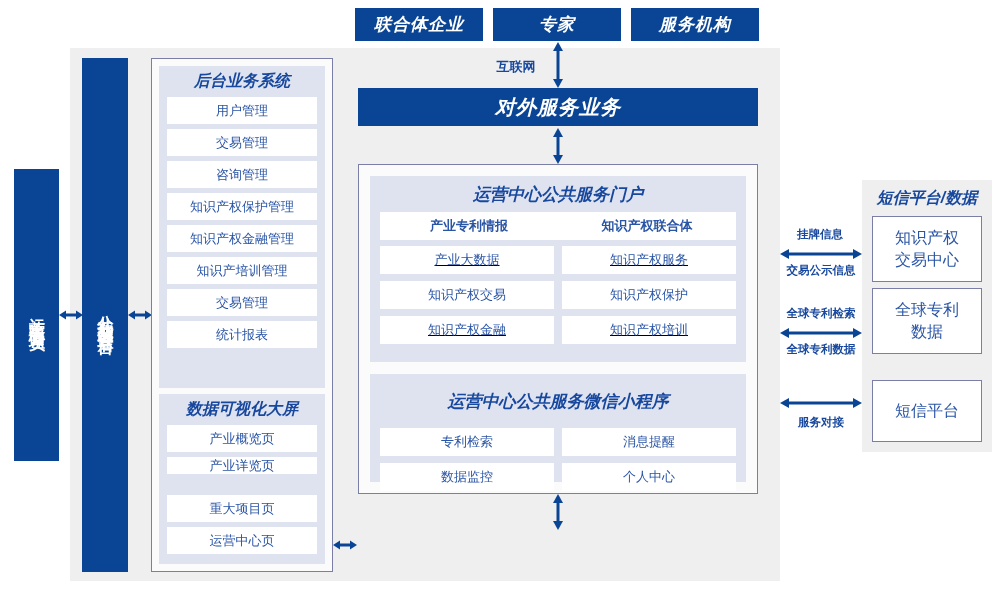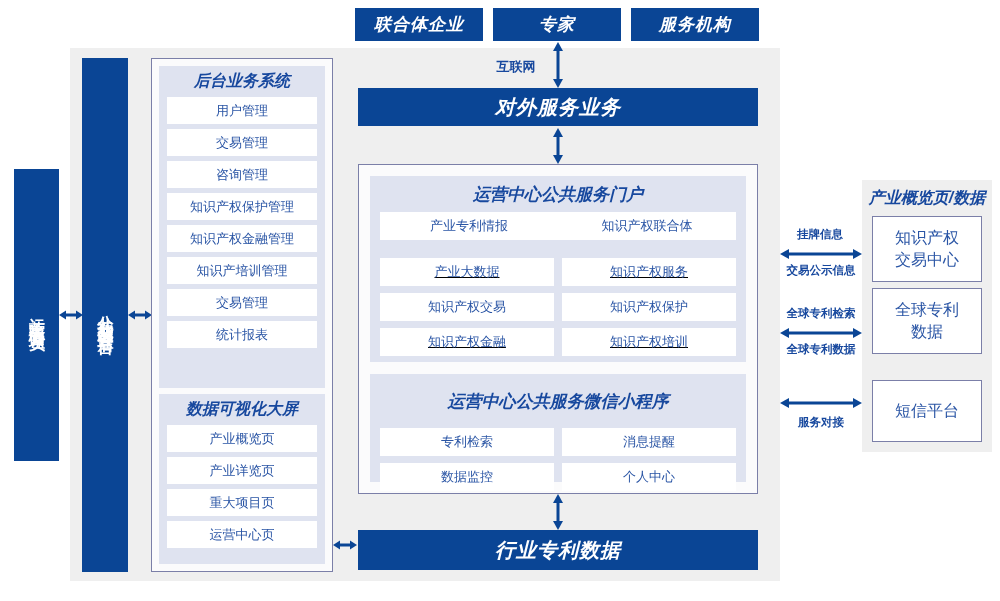--- a/index.html
+++ b/index.html
@@ -99,21 +99,21 @@
       <div class="cell" style="height:27px;margin-bottom:5px;">知识产培训管理</div>
       <div class="cell" style="height:27px;margin-bottom:5px;">交易管理</div>
       <div class="cell" style="height:27px;">统计报表</div>
     </div>
   </div>
 
   <div class="abs group" style="left:159px;top:394px;width:166px;height:170px;">
     <div class="group-title" style="height:31px;font-size:16px;">数据可视化大屏</div>
     <div style="padding:0 8px 6px 8px;">
       <div class="cell" style="height:27px;margin-bottom:5px;">产业概览页</div>
-      <div class="cell" style="height:27px;margin-bottom:5px;">产业详览页</div>
+      <div class="cell" style="height:17px;margin-bottom:21px;">产业详览页</div>
       <div class="cell" style="height:27px;margin-bottom:5px;">重大项目页</div>
       <div class="cell" style="height:27px;">运营中心页</div>
     </div>
   </div>
 
   <svg class="abs" style="left:333px;top:535px;width:24px;height:20px;" viewBox="0 0 24 20">
     <line x1="4" y1="10" x2="20" y2="10" stroke="#0a4595" stroke-width="3"></line>
     <path d="M0,10 L7,5.5 L7,14.5 Z" fill="#0a4595"></path>
     <path d="M24,10 L17,5.5 L17,14.5 Z" fill="#0a4595"></path>
   </svg>
@@ -133,21 +133,21 @@
     <line x1="10" y1="5" x2="10" y2="31" stroke="#0a4595" stroke-width="3"></line>
     <path d="M10,0 L5,9 L15,9 Z" fill="#0a4595"></path>
     <path d="M10,36 L5,27 L15,27 Z" fill="#0a4595"></path>
   </svg>
 
   <div class="abs white-panel" style="left:358px;top:164px;width:400px;height:330px;"></div>
 
   <div class="abs group" style="left:370px;top:176px;width:376px;height:186px;">
     <div class="group-title" style="height:36px;font-size:17px;">运营中心公共服务门户</div>
     <div style="padding:0 10px 8px 10px;">
-      <div style="display:flex;gap:0;margin-bottom:18px;">
+      <div style="display:flex;gap:0;margin-bottom:6px;font-weight:bold;">
         <div class="cell" style="flex:1;height:28px;">产业专利情报</div>
         <div class="cell" style="flex:1;height:28px;">知识产权联合体</div>
       </div>
       <div style="display:flex;gap:8px;margin-bottom:7px;text-decoration:underline;">
         <div class="cell" style="flex:1;height:28px;">产业大数据</div>
         <div class="cell" style="flex:1;height:28px;">知识产权服务</div>
       </div>
       <div style="display:flex;gap:8px;margin-bottom:7px;">
         <div class="cell" style="flex:1;height:28px;">知识产权交易</div>
         <div class="cell" style="flex:1;height:28px;">知识产权保护</div>
@@ -172,26 +172,23 @@
       </div>
     </div>
   </div>
 
   <svg class="abs" style="left:548px;top:494px;width:20px;height:36px;" viewBox="0 0 20 36">
     <line x1="10" y1="5" x2="10" y2="31" stroke="#0a4595" stroke-width="3"></line>
     <path d="M10,0 L5,9 L15,9 Z" fill="#0a4595"></path>
     <path d="M10,36 L5,27 L15,27 Z" fill="#0a4595"></path>
   </svg>
 
-  <div class="abs blue-bar" style="left:358px;top:530px;width:400px;height:40px;font-size:20px;">
-    <span>行业专利数据</span>
-  </div>
 
   <div class="abs gray-panel" style="left:862px;top:180px;width:130px;height:272px;"></div>
-  <div class="abs group-title" style="left:862px;top:180px;width:130px;height:36px;font-size:16px;">产业概览页/数据</div>
+  <div class="abs group-title" style="left:862px;top:180px;width:130px;height:36px;font-size:16px;">短信平台/数据</div>
 
   <div class="abs ext-cell" style="left:872px;top:216px;width:110px;height:66px;white-space:pre-line;">知识产权
 交易中心</div>
   <div class="abs ext-cell" style="left:872px;top:288px;width:110px;height:66px;white-space:pre-line;">全球专利
 数据</div>
   <div class="abs ext-cell" style="left:872px;top:380px;width:110px;height:62px;white-space:pre-line;">短信平台</div>
 
   <div class="abs conn-label" style="left:780px;top:226px;width:80px;height:16px;">挂牌信息</div>
   <svg class="abs" style="left:780px;top:244px;width:82px;height:20px;" viewBox="0 0 82 20">
     <line x1="6" y1="10" x2="76" y2="10" stroke="#0a4595" stroke-width="3"></line>

